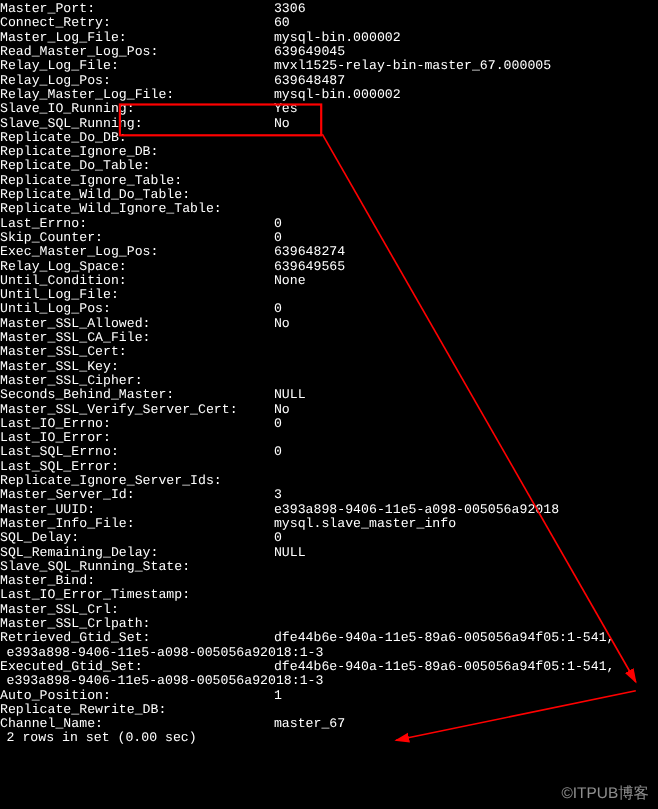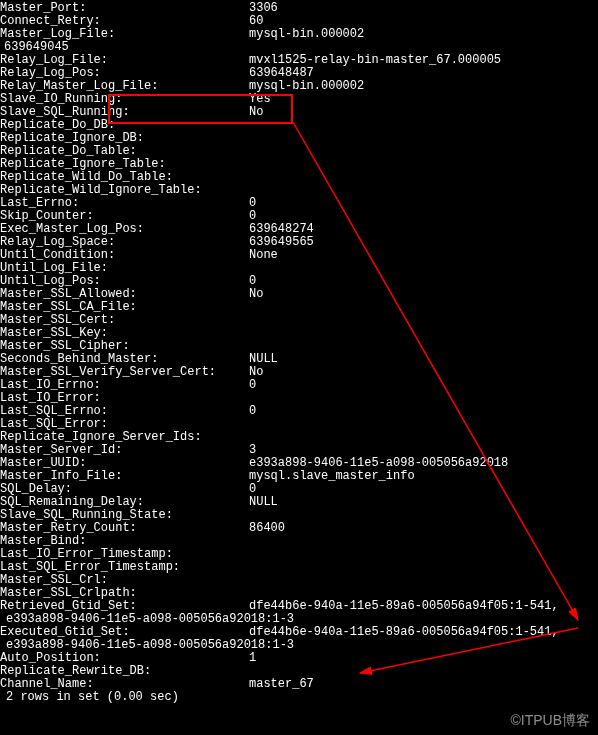--- a/index.html
+++ b/index.html
@@ -68,20 +68,21 @@
     </div>
     <div class="row">
       <span class="label">Connect_Retry:</span>
       <span class="value">60</span>
     </div>
     <div class="row">
       <span class="label">Master_Log_File:</span>
       <span class="value">mysql-bin.000002</span>
     </div>
     <div class="row">
+      <span class="label">Read_Master_Log_Pos:</span>
       <span class="value">639649045</span>
     </div>
     <div class="row">
       <span class="label">Relay_Log_File:</span>
       <span class="value">mvxl1525-relay-bin-master_67.000005</span>
     </div>
     <div class="row">
       <span class="label">Relay_Log_Pos:</span>
       <span class="value">639648487</span>
     </div>
@@ -218,33 +219,25 @@
     </div>
     <div class="row">
       <span class="label">SQL_Remaining_Delay:</span>
       <span class="value">NULL</span>
     </div>
     <div class="row">
       <span class="label">Slave_SQL_Running_State:</span>
       <span class="value"></span>
     </div>
     <div class="row">
-      <span class="label">Master_Retry_Count:</span>
-      <span class="value">86400</span>
-    </div>
-    <div class="row">
       <span class="label">Master_Bind:</span>
       <span class="value"></span>
     </div>
     <div class="row">
       <span class="label">Last_IO_Error_Timestamp:</span>
-      <span class="value"></span>
-    </div>
-    <div class="row">
-      <span class="label">Last_SQL_Error_Timestamp:</span>
       <span class="value"></span>
     </div>
     <div class="row">
       <span class="label">Master_SSL_Crl:</span>
       <span class="value"></span>
     </div>
     <div class="row">
       <span class="label">Master_SSL_Crlpath:</span>
       <span class="value"></span>
     </div>

